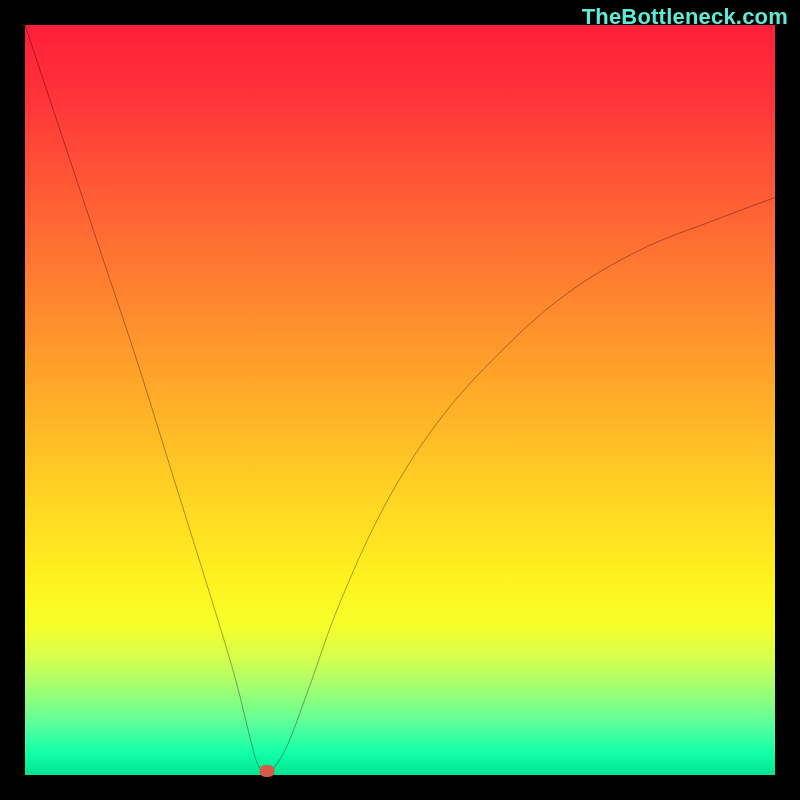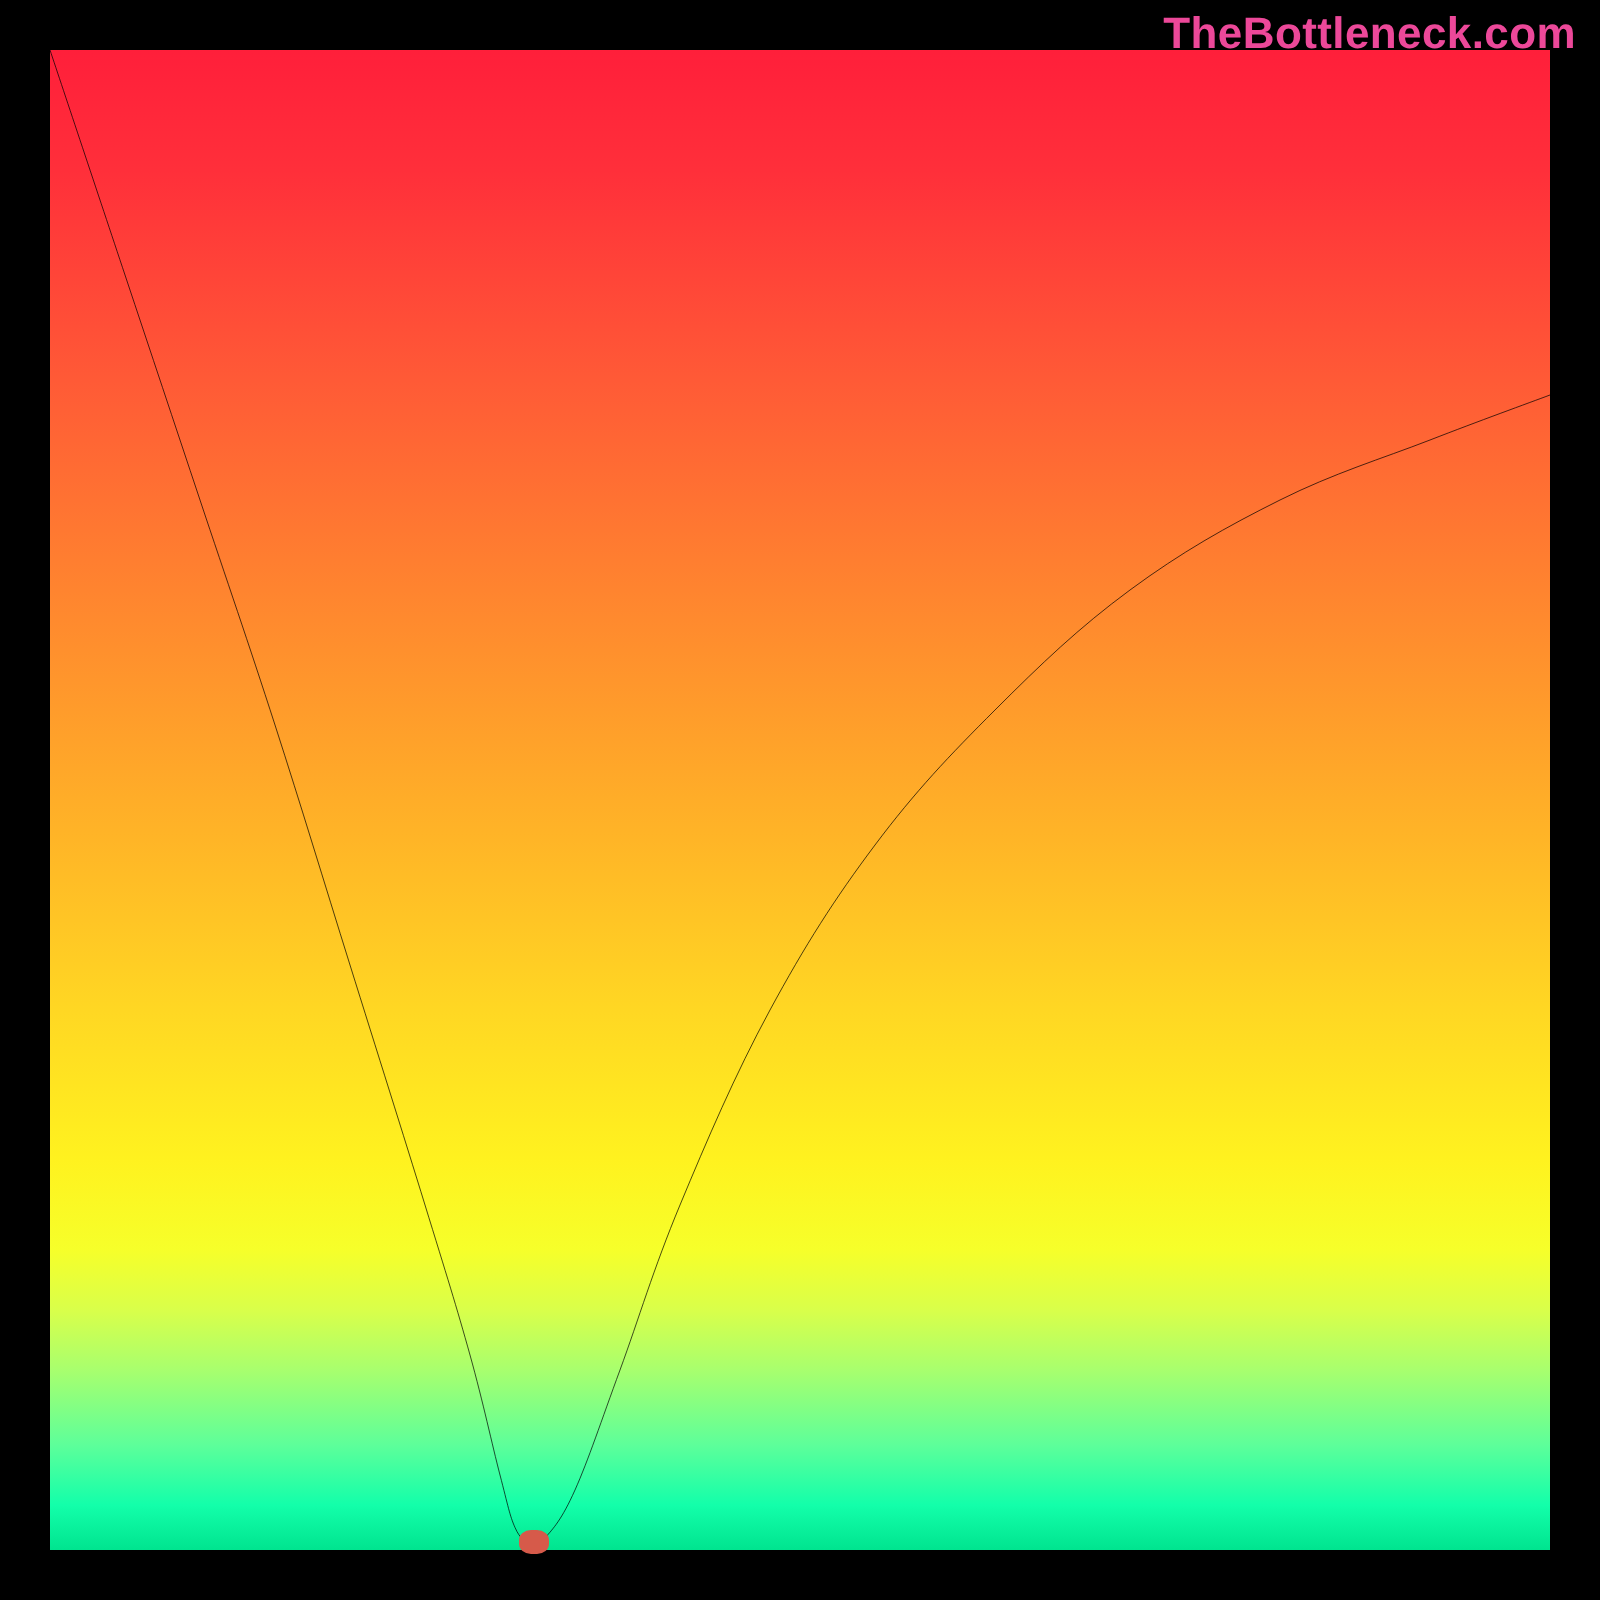--- a/index.html
+++ b/index.html
@@ -7,21 +7,21 @@
   .frame {
     position: relative;
     width: 800px;
     height: 800px;
     background: #000;
   }
   .watermark {
     position: absolute;
     top: 4px;
     right: 12px;
-    color: #ec4899;
+    color: #5eead4;
     font-family: Arial, Helvetica, sans-serif;
     font-size: 22px;
     font-weight: bold;
     letter-spacing: 0.2px;
     z-index: 10;
   }
   .plot {
     position: absolute;
     left: 25px;
     top: 25px;

